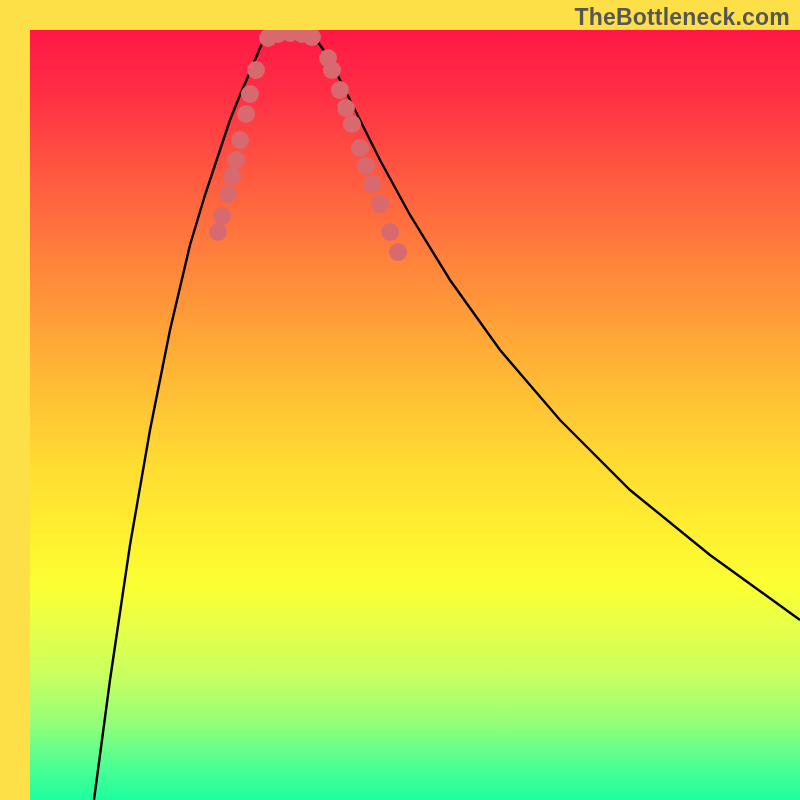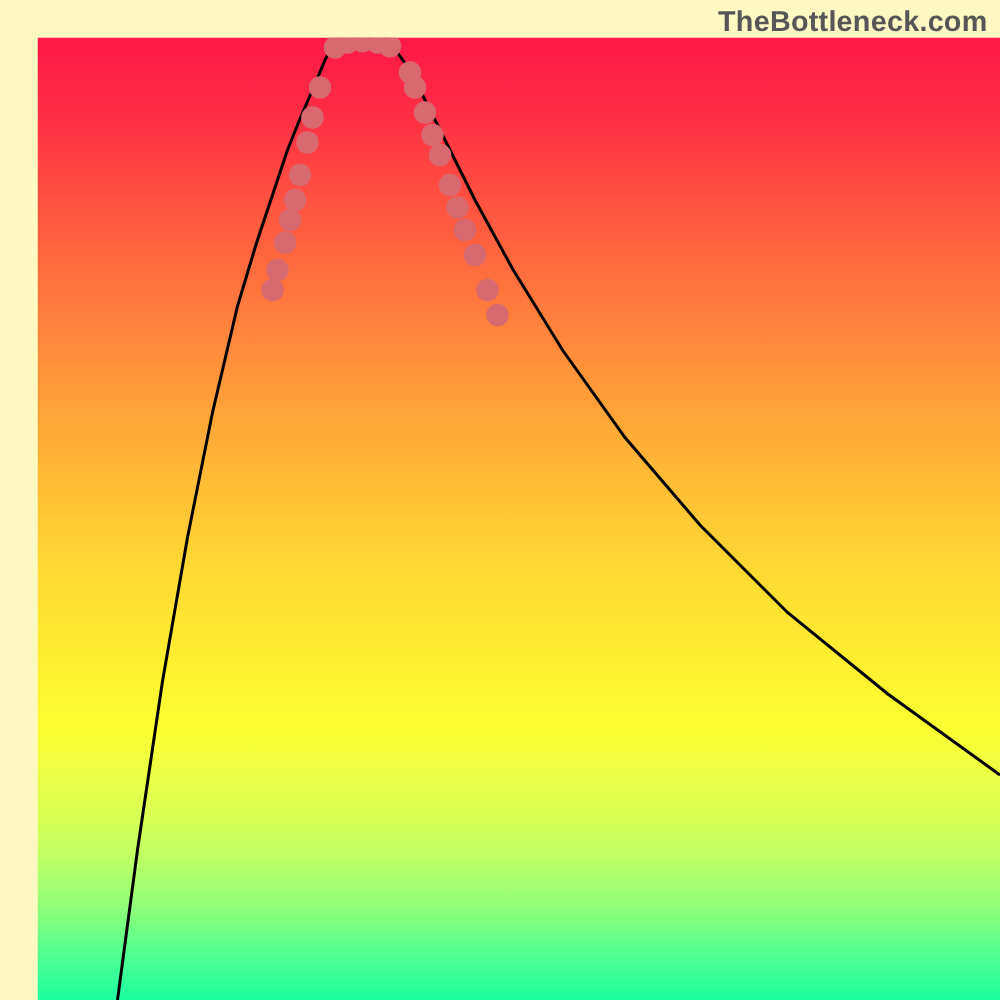--- a/index.html
+++ b/index.html
@@ -2,21 +2,21 @@
 <html><head>
 <meta charset="utf-8">
 <style>
   * { margin: 0; padding: 0; box-sizing: border-box; }
   html, body { width: 800px; height: 800px; overflow: hidden; }
   body { background: #000; font-family: Arial, Helvetica, sans-serif; }
 
   .outer {
     width: 800px;
     height: 800px;
-    background: #fef9c3;
+    background: #fde047;
     position: relative;
   }
 
   .watermark {
     position: absolute;
     top: 4px;
     right: 10px;
     color: #565656;
     font-size: 23px;
     font-weight: bold;

